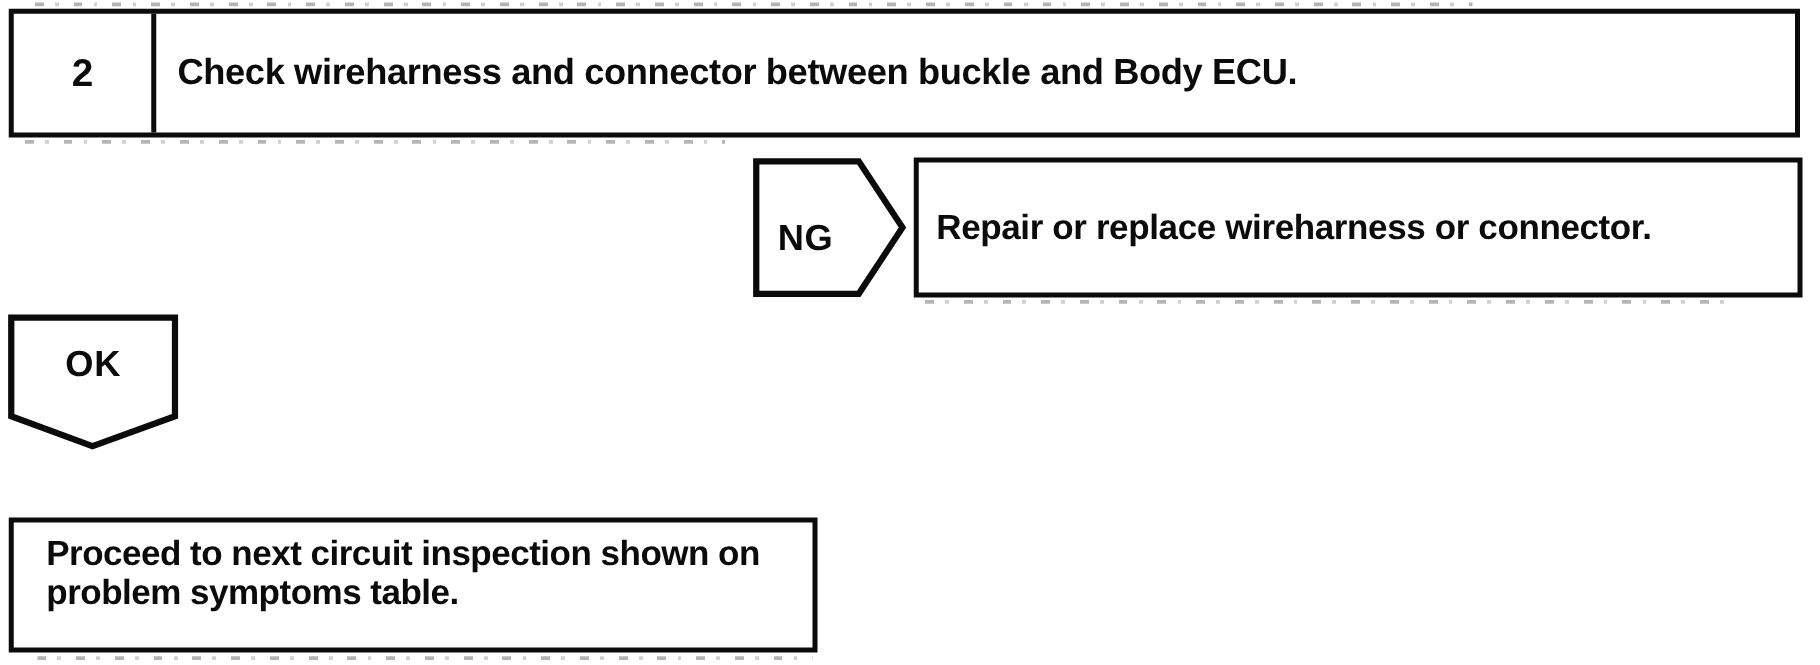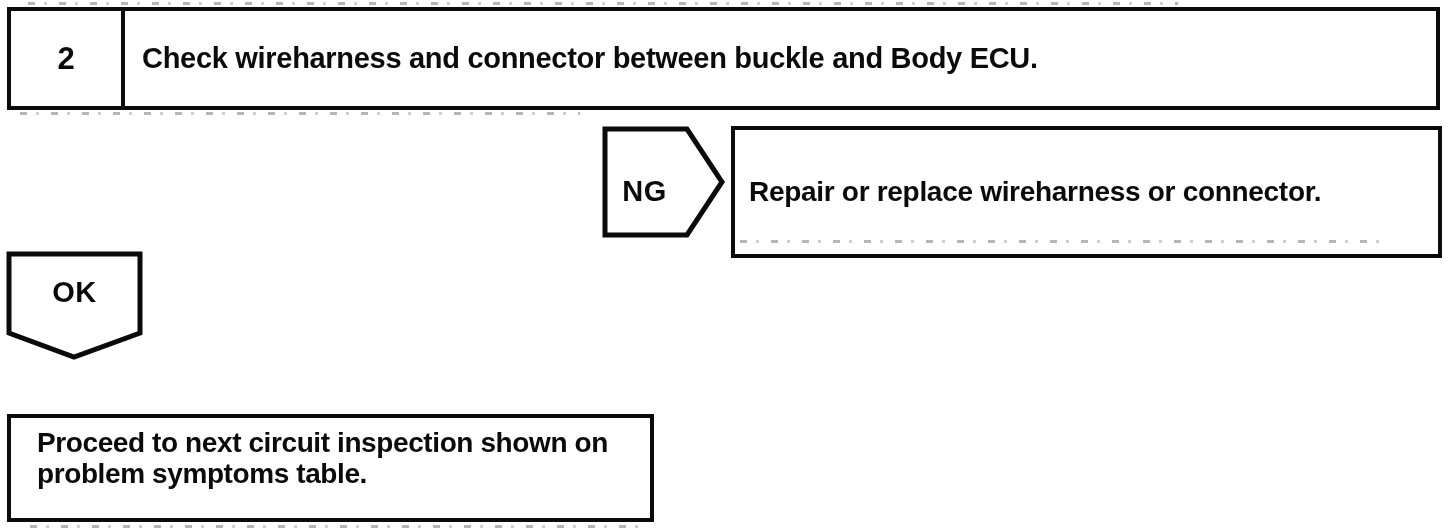--- a/index.html
+++ b/index.html
@@ -88,21 +88,21 @@
     left: 0;
     top: 0;
     width: 137px;
     height: 82px;
   }
   
   .ng-result-box {
     left: 731px;
     top: 126px;
     width: 711px;
-    height: 132px;
+    height: 112px;
     display: flex;
     align-items: center;
     padding-left: 14px;
     font-size: 28px;
     letter-spacing: -0.3px;
     white-space: nowrap;
   }
   
   .proceed-box {
     left: 7px;

